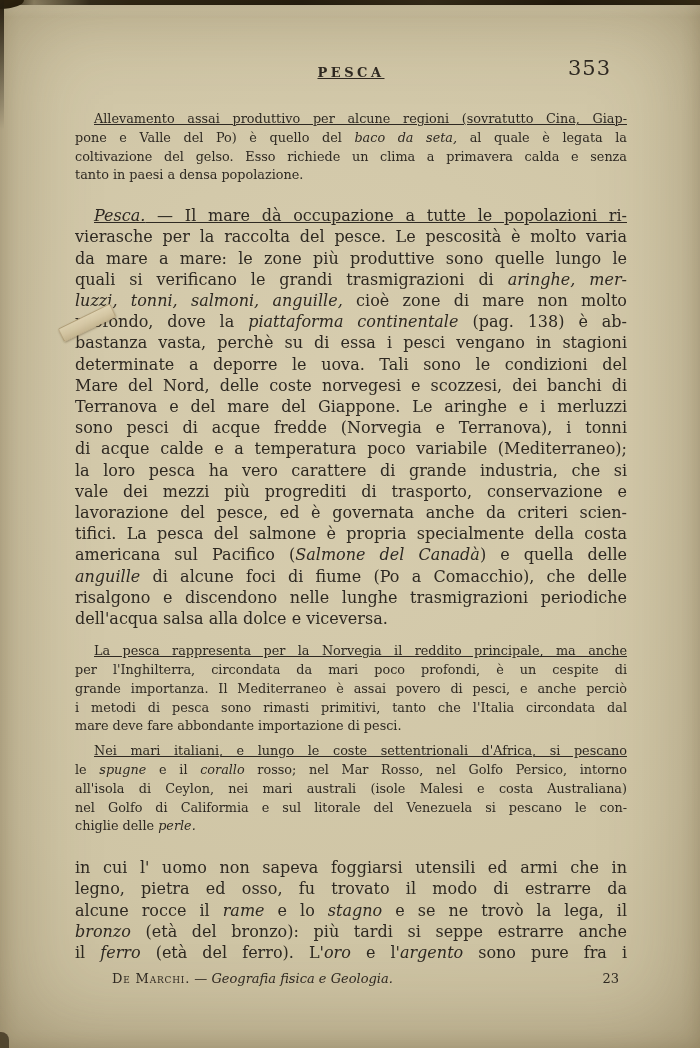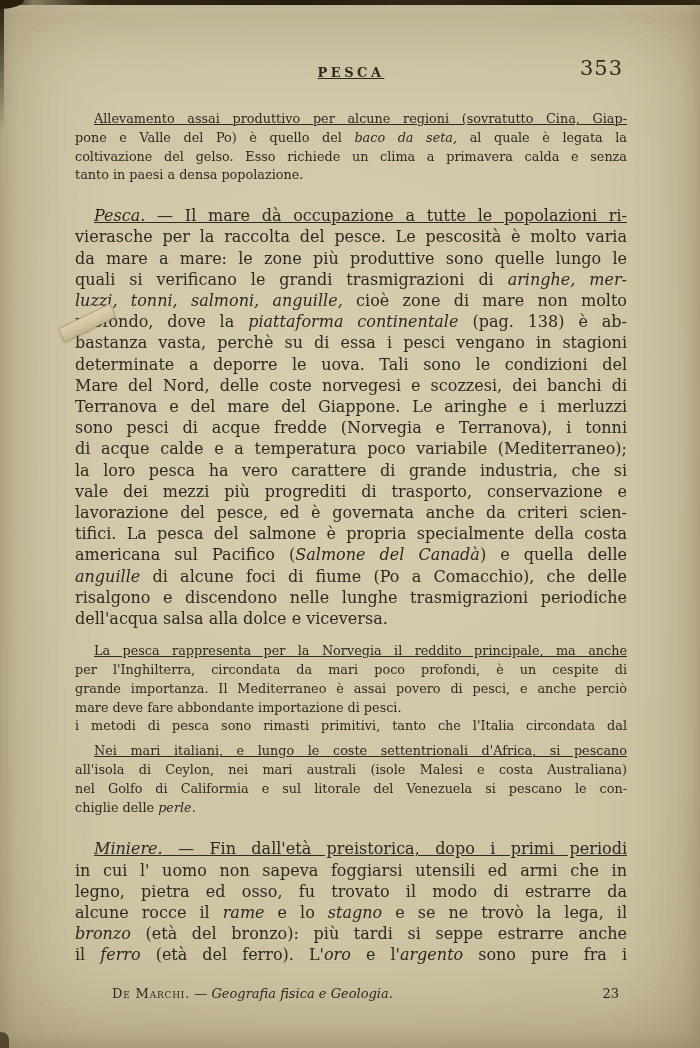--- a/index.html
+++ b/index.html
@@ -52,38 +52,38 @@
     border: 1px solid rgba(125,100,60,0.30);
     border-radius: 2px;
     box-shadow: 0 1px 2px rgba(70,52,22,0.35);
   }
 
   
   .page { position: relative; height: 100%; padding: 0 73px 0 75px; box-sizing: border-box; z-index: 2; }
 
   .pagehead { position: relative; margin-top: 62px; height: 22px; text-align: center; text-decoration: underline; }
   .running-title { font-size: 13px; font-weight: bold; letter-spacing: 3.5px; }
-  .folio { position: absolute; right: 4px; top: -6px; font-size: 21px; letter-spacing: 1px; }
+  .folio { position: absolute; right: 16px; top: -6px; font-size: 21px; letter-spacing: 1px; }
 
   .para { text-align: justify; }
   .para.large { font-size: 16px;   line-height: 21.2px; }
   .para.small { font-size: 12.8px; line-height: 18.8px; }
   #body .para:nth-child(1) { margin-top: 26px; }
   #body .para:nth-child(2) { margin-top: 20px; }
   #body .para:nth-child(3) { margin-top: 13px; }
   #body .para:nth-child(4) { margin-top: 6px;  }
   #body .para:nth-child(5) { margin-top: 21px; }
 
   .line { text-align: justify; text-align-last: justify; }
   .line.first { text-indent: 19px; text-decoration: underline; }
   .line.end { text-align-last: left; }
   .it { font-style: italic; }
   .sc { font-variant: small-caps; letter-spacing: 0.8px; }
 
-  .pagefoot { position: relative; margin-top: 20px; font-size: 13px; height: 18px; }
+  .pagefoot { position: relative; margin-top: 8px; font-size: 13px; height: 18px; }
   .sig { margin-left: 37px; }
   .folio-sm { position: absolute; right: 8px; top: 0; }
 </style>
 </head>
 <body>
 
 <div class="scan">
   <div class="deckle"></div>
   <div class="edge-top"></div>
   <div class="edge-corner-tl"></div>
@@ -121,31 +121,31 @@
           <div class="line"><span>tifici. La pesca del salmone è propria specialmente della costa</span></div>
           <div class="line"><span>americana sul Pacifico (</span><span class="it">Salmone del Canadà</span><span>) e quella delle</span></div>
           <div class="line"><span class="it">anguille</span><span> di alcune foci di fiume (Po a Comacchio), che delle</span></div>
           <div class="line"><span>risalgono e discendono nelle lunghe trasmigrazioni periodiche</span></div>
           <div class="line end"><span>dell'acqua salsa alla dolce e viceversa.</span></div>
         </div>
         <div class="para small">
           <div class="line first"><span>La pesca rappresenta per la Norvegia il reddito principale, ma anche</span></div>
           <div class="line"><span>per l'Inghilterra, circondata da mari poco profondi, è un cespite di</span></div>
           <div class="line"><span>grande importanza. Il Mediterraneo è assai povero di pesci, e anche perciò</span></div>
+          <div class="line"><span>i metodi di pesca sono rimasti primitivi, tanto che l'Italia circondata dal</span></div>
           <div class="line end"><span>mare deve fare abbondante importazione di pesci.</span></div>
-          <div class="line"><span>i metodi di pesca sono rimasti primitivi, tanto che l'Italia circondata dal</span></div>
         </div>
         <div class="para small">
           <div class="line first"><span>Nei mari italiani, e lungo le coste settentrionali d'Africa, si pescano</span></div>
+          <div class="line"><span>le </span><span class="it">spugne</span><span> e il </span><span class="it">corallo</span><span> rosso; nel Mar Rosso, nel Golfo Persico, intorno</span></div>
           <div class="line"><span>all'isola di Ceylon, nei mari australi (isole Malesi e costa Australiana)</span></div>
           <div class="line"><span>nel Golfo di Califormia e sul litorale del Venezuela si pescano le con-</span></div>
           <div class="line end"><span>chiglie delle </span><span class="it">perle.</span></div>
         </div>
         <div class="para large">
-          <div class="line first"><span class="it">Miniere.</span><span> — Fin dall'età preistorica, dopo i primi periodi</span></div>
           <div class="line"><span>in cui l' uomo non sapeva foggiarsi utensili ed armi che in</span></div>
           <div class="line"><span>legno, pietra ed osso, fu trovato il modo di estrarre da</span></div>
           <div class="line"><span>alcune rocce il </span><span class="it">rame</span><span> e lo </span><span class="it">stagno</span><span> e se ne trovò la lega, il</span></div>
           <div class="line"><span class="it">bronzo</span><span> (età del bronzo): più tardi si seppe estrarre anche</span></div>
           <div class="line"><span>il </span><span class="it">ferro</span><span> (età del ferro). L'</span><span class="it">oro</span><span> e l'</span><span class="it">argento</span><span> sono pure fra i</span></div>
         </div>
       </main>
 
     <footer class="pagefoot">
       <span class="sig"><span class="sc">De Marchi.</span><span> — </span><span class="it">Geografia fisica e Geologia.</span></span>

